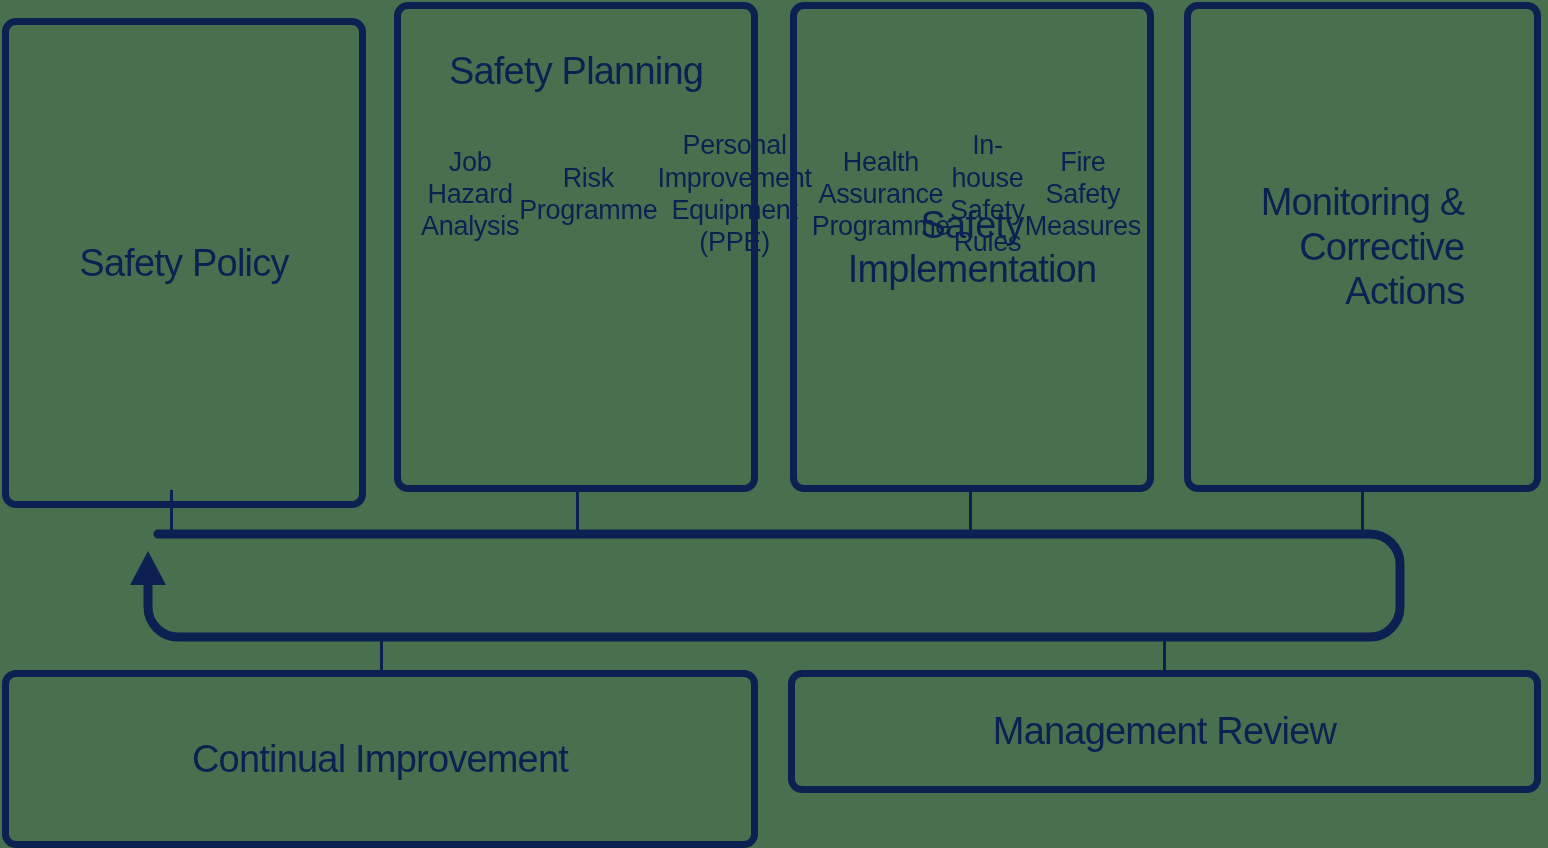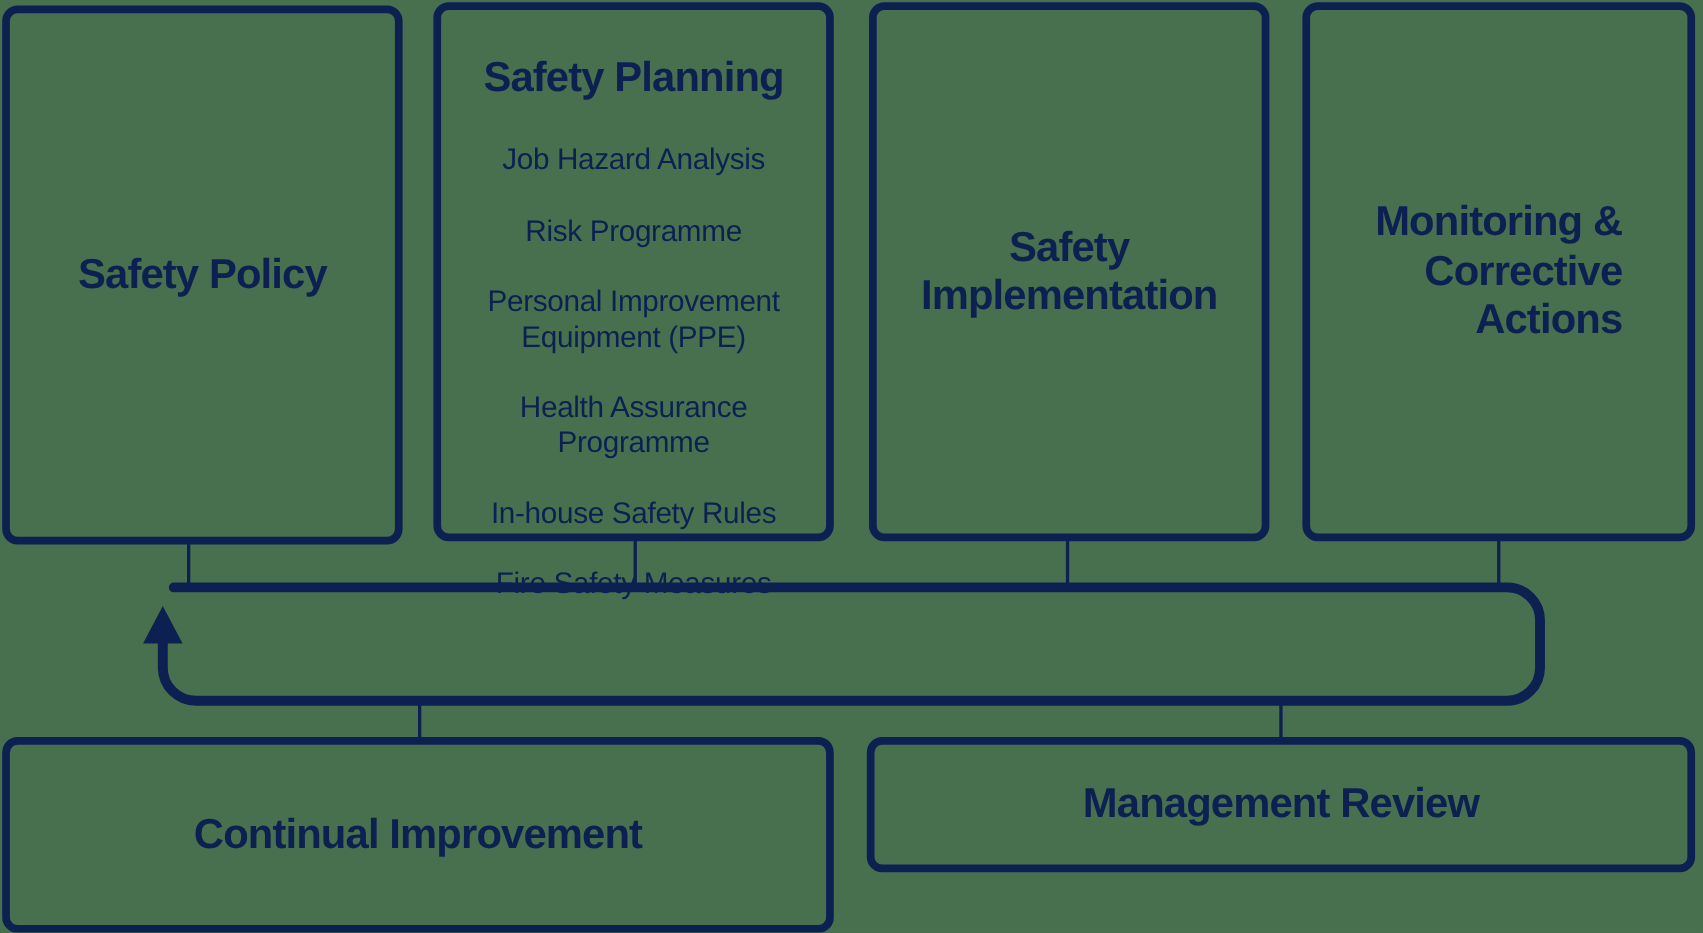--- a/index.html
+++ b/index.html
@@ -23,38 +23,38 @@
     border-radius: 14px;
     background: transparent;
     display: flex;
     flex-direction: column;
     align-items: center;
     justify-content: center;
     text-align: center;
   }
   .box-title {
     color: var(--text);
-    font-weight: bold;
+    font-weight: normal;
     font-size: 38px;
     line-height: 1.17;
     letter-spacing: -0.8px;
     white-space: pre-line;
   }
   
-  #box-safety-policy        { left: 2px;    top: 5px;   width: 364px; height: 490px; }
+  #box-safety-policy        { left: 2px;    top: 18px;   width: 364px; height: 490px; }
   #box-safety-planning      { left: 394px;  top: 2px;   width: 364px; height: 490px;
                               justify-content: flex-start; padding: 40px 20px 20px 20px; }
   #box-system-implementation{ left: 790px;  top: 2px;   width: 364px; height: 490px; }
   #box-monitoring           { left: 1184px; top: 2px;   width: 357px; height: 490px; text-align: right; }
   
   #box-continual-improvement{ left: 2px;    top: 670px; width: 756px; height: 178px; }
   #box-management-review    { left: 788px;  top: 670px; width: 753px; height: 123px; }
 
   #box-safety-planning .box-title { margin-bottom: 20px; }
-  .box-items { display: flex; flex-direction: column; align-items: center; width: 100%; }
+  .box-items { display: flex; flex-direction: row; align-items: center; width: 100%; }
   .box-item {
     color: var(--text);
     font-size: 27px;
     font-weight: 500;
     line-height: 1.19;
     letter-spacing: -0.3px;
     margin: 16px 0;
     max-width: 306px;
   }
   

